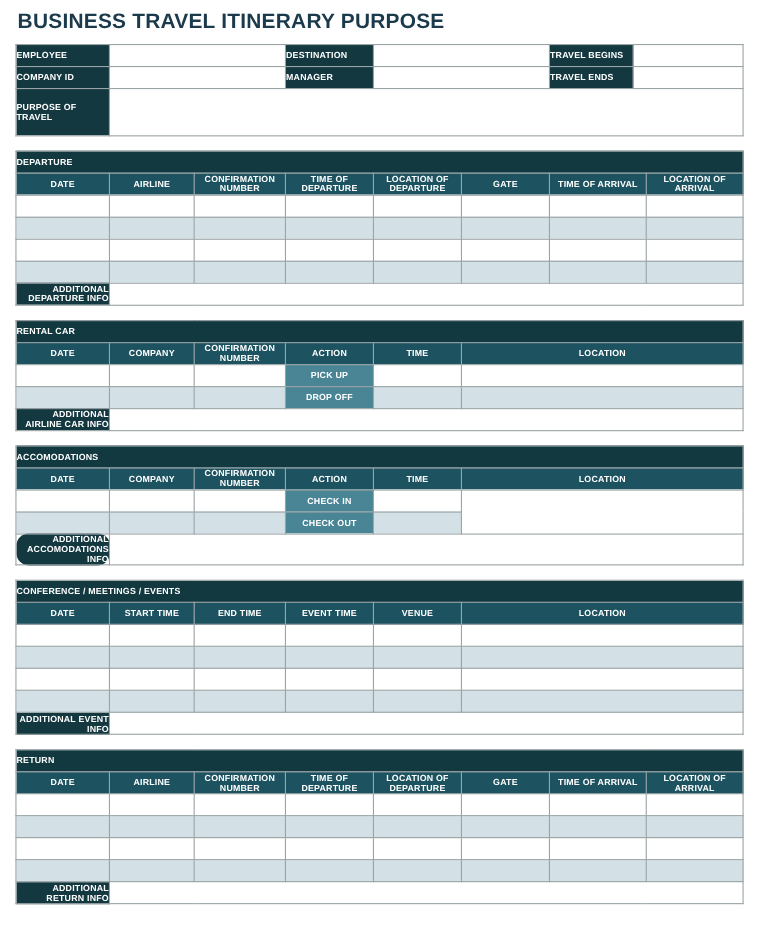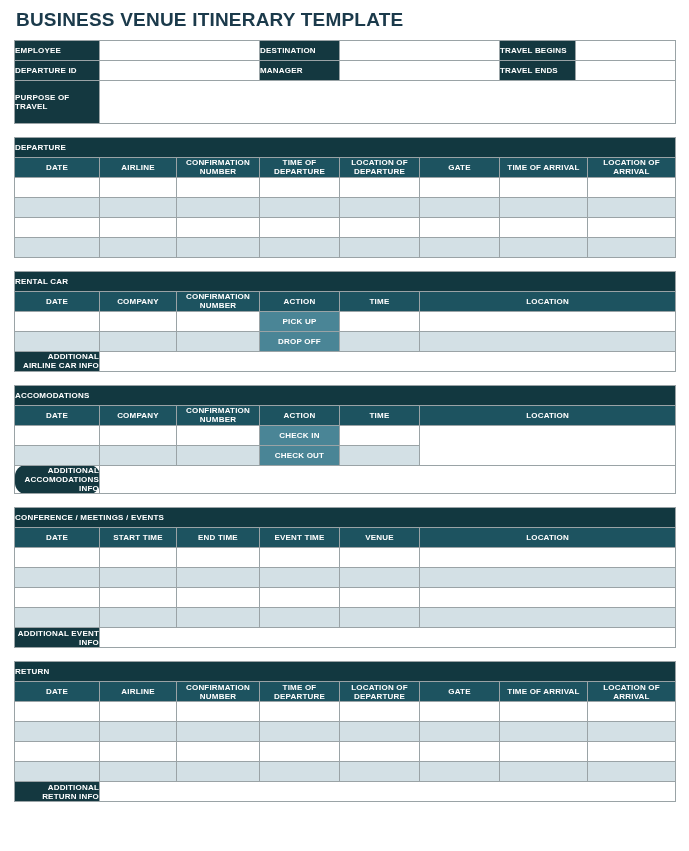--- a/index.html
+++ b/index.html
@@ -94,42 +94,42 @@
   .blk-gap { height: 13px; }
   .row-std td { height: 17px; }
   .row-info td { height: 22px; }
   .row-info-3 td { height: 36px; border-radius: 11px; }
 </style>
 </head>
 <body>
 
 <div class="page">
 
-  <div class="doc-title">BUSINESS VENUE ITINERARY TEMPLATE</div>
+  <div class="doc-title">BUSINESS TRAVEL ITINERARY PURPOSE</div>
 
   <table class="grid">
     <colgroup>
       <col style="width:85px">
         <col style="width:160px">
       <col style="width:80px">
         <col style="width:160px">
       <col style="width:76px">
         <col style="width:100px">
     </colgroup>
     <tbody>
       <tr>
         <td class="lbl">EMPLOYEE</td>
         <td class="blank"></td>
         <td class="lbl">DESTINATION</td>
         <td class="blank"></td>
         <td class="lbl">TRAVEL BEGINS</td>
         <td class="blank"></td>
       </tr>
       <tr>
-        <td class="lbl">DEPARTURE ID</td>
+        <td class="lbl">COMPANY ID</td>
         <td class="blank"></td>
         <td class="lbl">MANAGER</td>
         <td class="blank"></td>
         <td class="lbl">TRAVEL ENDS</td>
         <td class="blank"></td>
       </tr>
       <tr>
         <td class="lbl" style="height:43px">PURPOSE OF TRAVEL</td>
         <td class="blank" colspan="5"></td>
       </tr>
@@ -196,20 +196,24 @@
       <tr class="row-std">
         <td class="tint"></td>
         <td class="tint"></td>
         <td class="tint"></td>
         <td class="tint"></td>
         <td class="tint"></td>
         <td class="tint"></td>
         <td class="tint"></td>
         <td class="tint"></td>
       </tr>
+      <tr class="row-info">
+        <td class="lbl-r">ADDITIONAL DEPARTURE INFO</td>
+        <td class="blank" colspan="7"></td>
+      </tr>
     </tbody>
   </table>
 
   <div class="blk-gap"></div>
 
   <table class="grid">
     <colgroup>
       <col style="width:85px">
         <col style="width:77px">
         <col style="width:83px">

